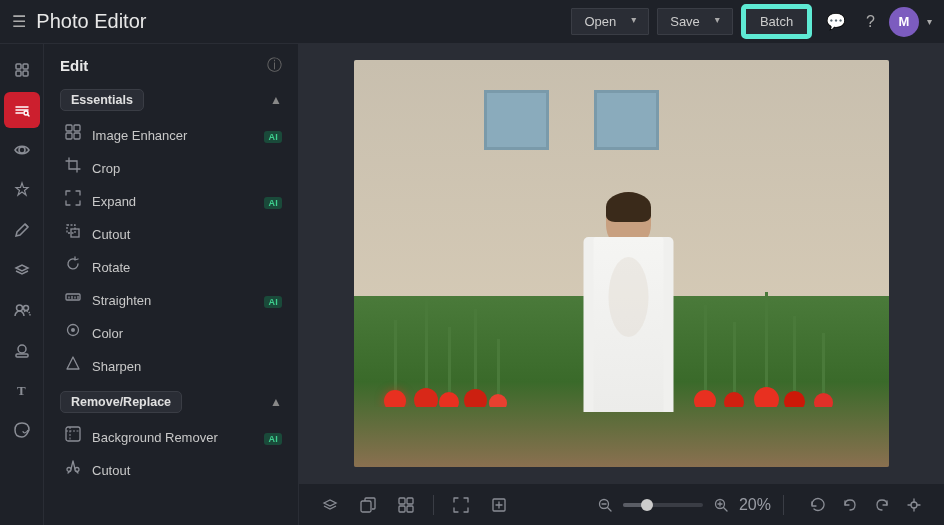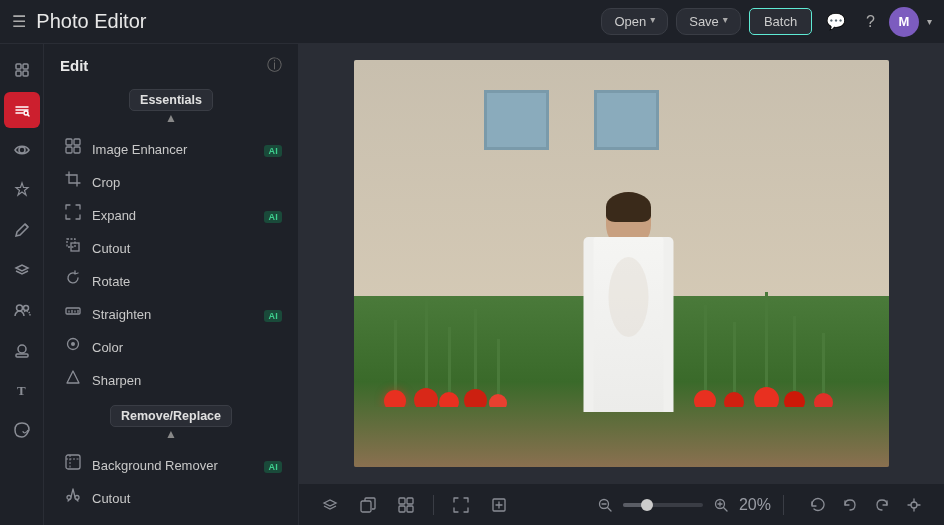--- a/index.html
+++ b/index.html
@@ -39,31 +39,31 @@
     }
     .topbar-actions {
       display: flex;
       align-items: center;
       gap: 8px;
     }
     .btn-outline {
       background: #2a2d35;
       border: 1px solid #3a3d45;
       color: #ccc;
-      border-radius: 10px;
+      border-radius: 1px;
       padding: 5px 12px;
       cursor: pointer;
       font-size: 13px;
       display: flex;
       align-items: flex-start;
-      gap: 4px;
+      gap: 15px;
     }
     .btn-solid {
       background: #2a2d35;
-      border: 1px solid #5eead4;
+      border: 5px solid #5eead4;
       color: #ccc;
       border-radius: 5px;
       padding: 5px 14px;
       cursor: pointer;
       font-size: 13px;
     }
     .topbar-icon-btn {
       background: none;
       border: none;
       color: #aaa;
@@ -158,21 +158,20 @@
     .panel-scroll::-webkit-scrollbar-thumb { background: #3a3d45; border-radius: 2px; }
 
     
     .section-header {
       display: flex;
       align-items: center;
       justify-content: space-between;
       padding: 6px 16px 6px 16px;
       cursor: pointer;
       user-select: none;
-      flex-direction: column;
     }
     .section-title {
       font-size: 12.5px;
       font-weight: 600;
       color: #e0e0e0;
       background: #2a2d35;
       border: 1px solid #3a3d45;
       border-radius: 5px;
       padding: 3px 10px;
     }

